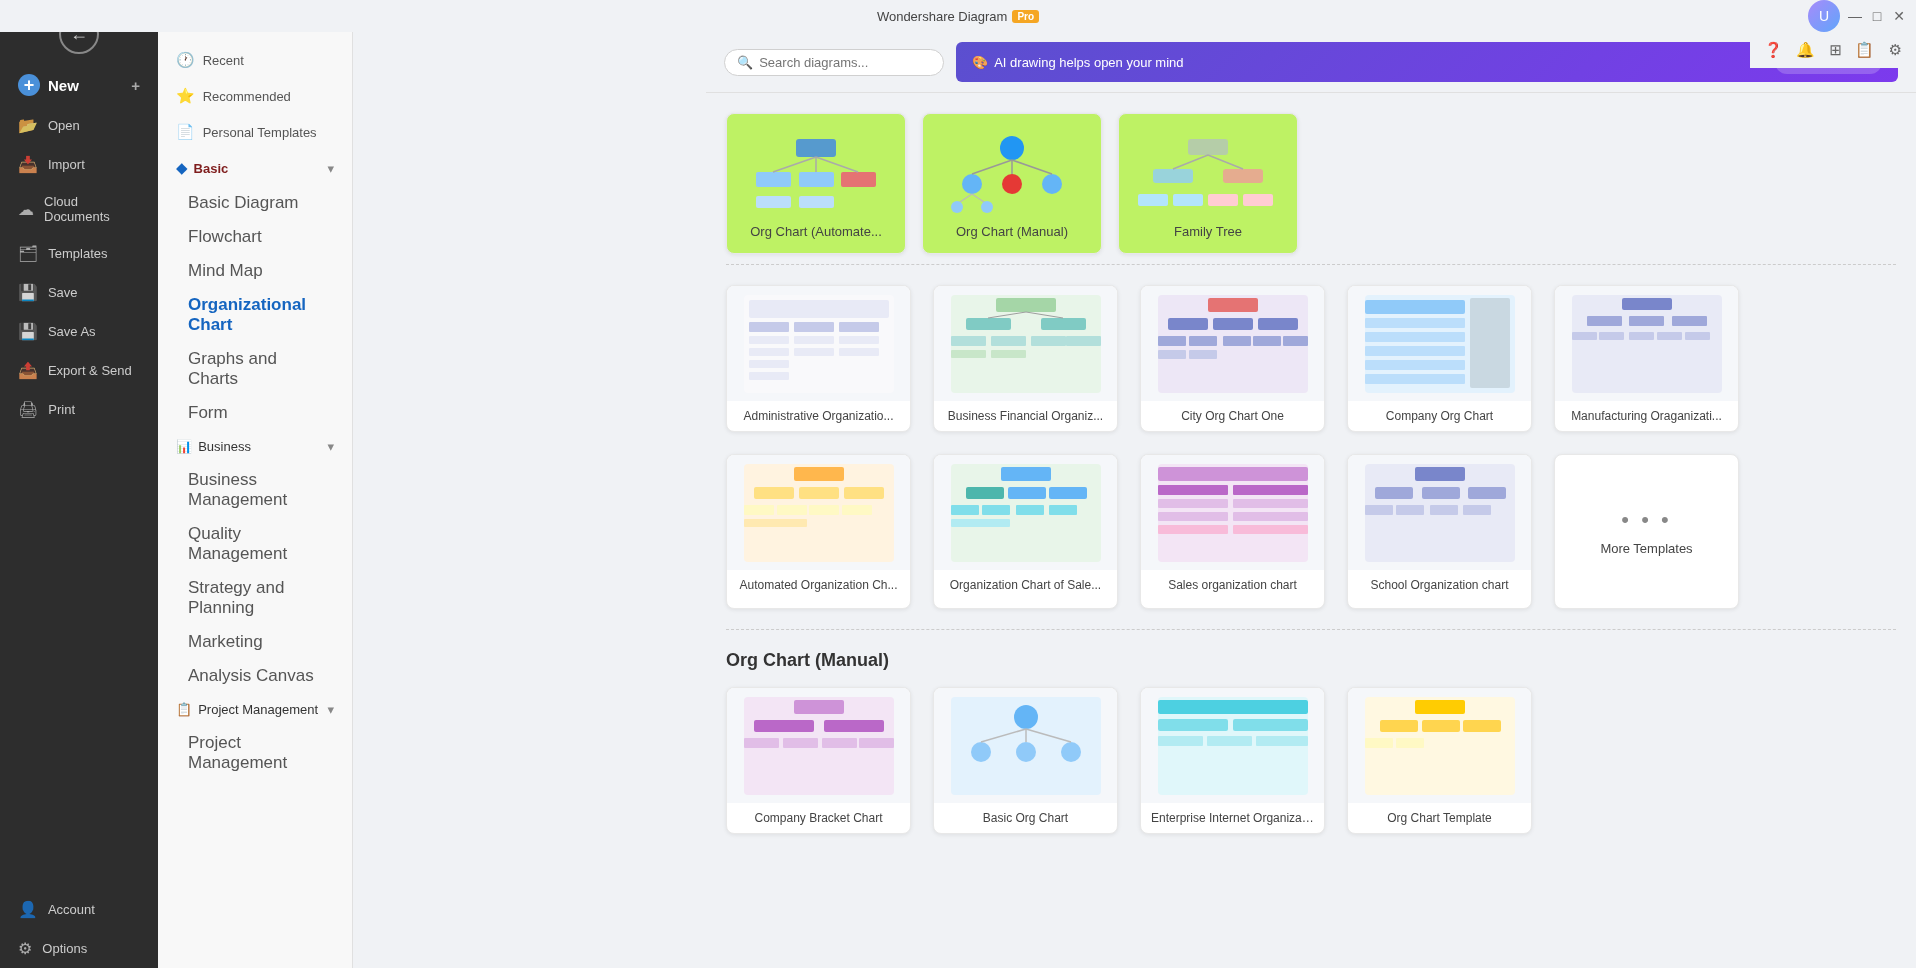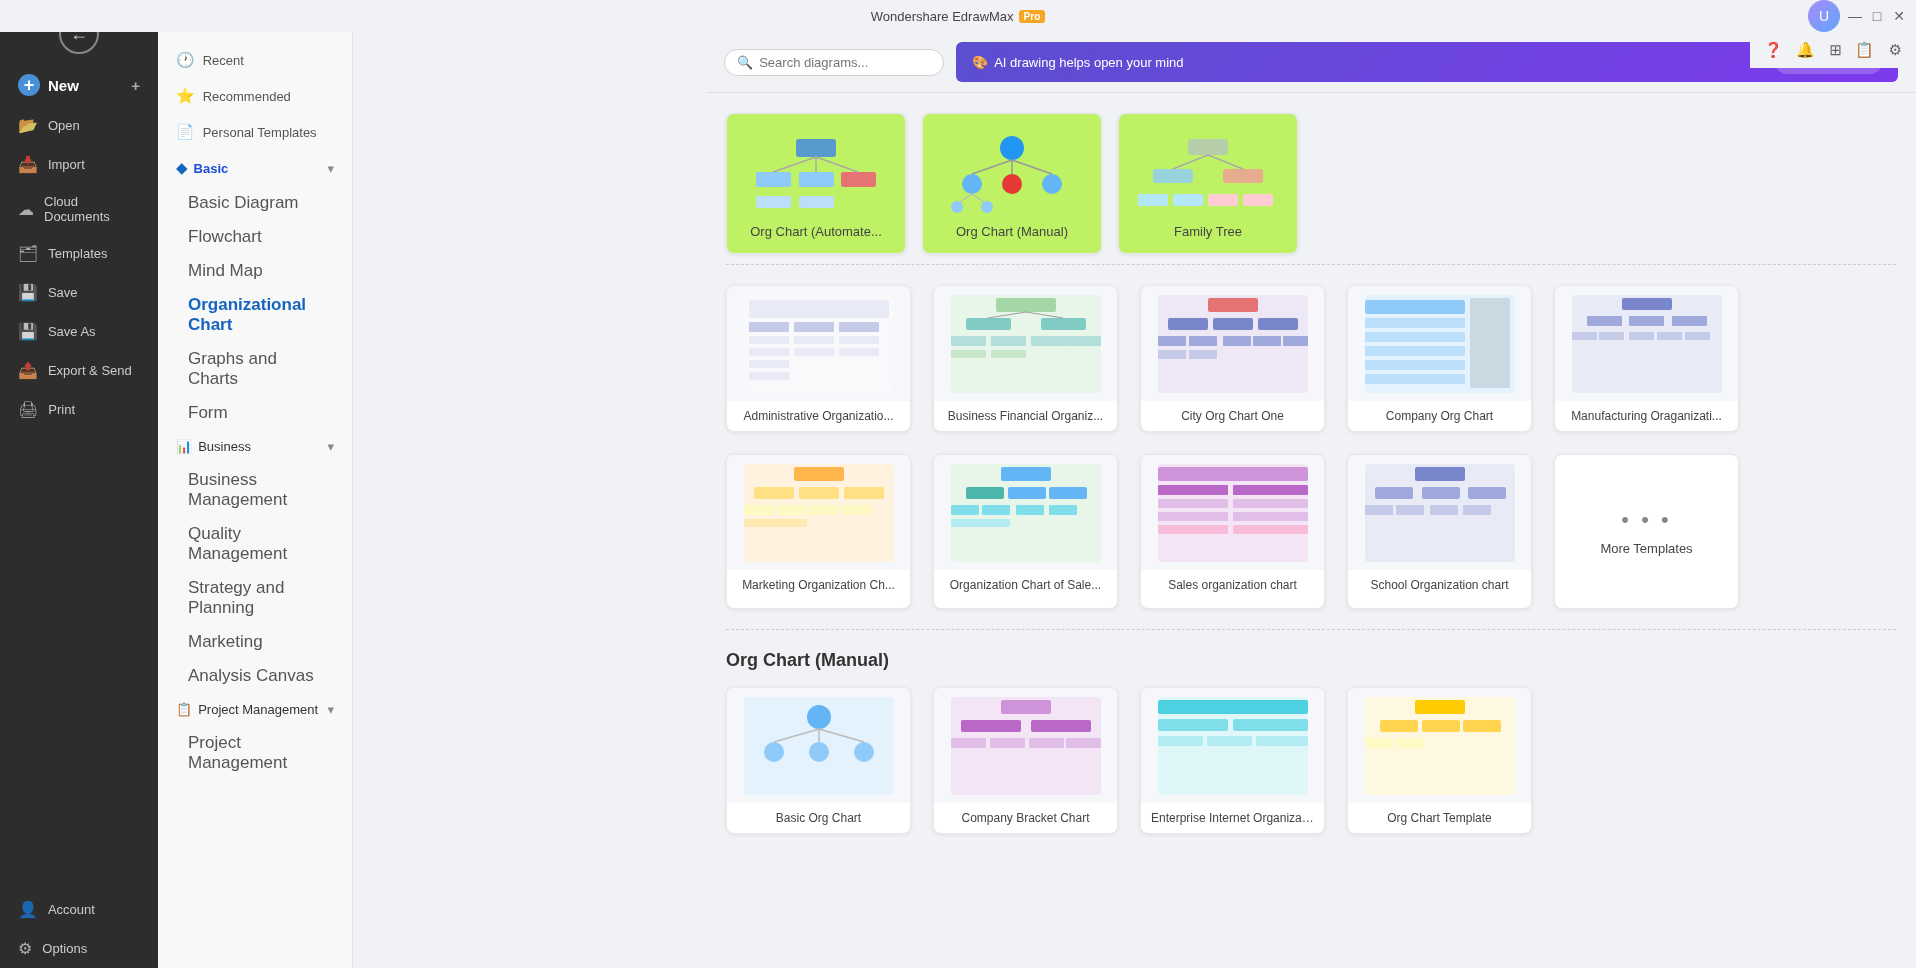--- a/index.html
+++ b/index.html
@@ -265,21 +265,21 @@
       border-radius: 50%;
       background: linear-gradient(135deg, #a78bfa, #60a5fa);
       display: flex; align-items: center; justify-content: center;
       font-size: 14px; color: #fff;
     }
   </style>
 </head>
 <body>
 
 <div class="title-bar">
-  <span>Wondershare EdrawMax</span>
+  <span>Wondershare Diagram</span>
   <span class="pro-badge">Pro</span>
   <div class="window-controls">
 
     <div class="user-avatar">U</div>
     <div class="win-btn">—</div>
     <div class="win-btn">□</div>
     <div class="win-btn">✕</div>
   </div>
 </div>
 
@@ -351,21 +351,21 @@
     <span>Recommended</span>
   </div>
   <div class="mid-nav-item">
     <span class="mid-icon">📄</span>
     <span>Personal Templates</span>
   </div>
 
   <div class="mid-nav-section">
     <span style="display:flex;align-items:center;gap:6px;">
       <span class="section-icon" style="color:#1565c0;">◆</span>
-      <span class="section-label" style="color:#1d4ed8;font-weight:600;">Basic</span>
+      <span class="section-label" style="color:#7f1d1d;font-weight:600;">Basic</span>
     </span>
     <span style="color:#888;">▾</span>
   </div>
   <div class="mid-nav-sub">
     <span>Basic Diagram</span>
   </div>
   <div class="mid-nav-sub">
     <span>Flowchart</span>
   </div>
   <div class="mid-nav-sub">
@@ -598,21 +598,21 @@
             <rect x="15" y="28" width="40" height="12" rx="2" fill="#ffe082"></rect>
             <rect x="60" y="28" width="40" height="12" rx="2" fill="#ffe082"></rect>
             <rect x="105" y="28" width="40" height="12" rx="2" fill="#ffe082"></rect>
             <rect x="5" y="46" width="30" height="10" rx="1" fill="#fff9c4"></rect>
             <rect x="38" y="46" width="30" height="10" rx="1" fill="#fff9c4"></rect>
             <rect x="70" y="46" width="30" height="10" rx="1" fill="#fff9c4"></rect>
             <rect x="103" y="46" width="30" height="10" rx="1" fill="#fff9c4"></rect>
             <rect x="5" y="60" width="63" height="8" rx="1" fill="#ffe082" opacity="0.5"></rect>
           </svg>
         </div>
-        <div class="card-name">Marketing Organization Ch...</div>
+        <div class="card-name">Automated Organization Ch...</div>
       </div>
 
       <div class="template-card">
         <div class="card-thumb">
           <svg width="160" height="108" viewBox="0 0 160 108">
             <rect x="5" y="5" width="150" height="98" rx="4" fill="#e8f5e9"></rect>
             <rect x="55" y="8" width="50" height="14" rx="2" fill="#64b5f6"></rect>
             <rect x="20" y="28" width="38" height="12" rx="2" fill="#4db6ac"></rect>
             <rect x="62" y="28" width="38" height="12" rx="2" fill="#64b5f6"></rect>
             <rect x="103" y="28" width="38" height="12" rx="2" fill="#64b5f6"></rect>
@@ -672,50 +672,50 @@
     </div>
 
     <hr class="section-divider">
 
     <div class="section-title">Org Chart (Manual)</div>
     <div class="template-grid">
 
       <div class="template-card">
         <div class="card-thumb">
           <svg width="160" height="108" viewBox="0 0 160 108">
+            <rect x="5" y="5" width="150" height="98" rx="4" fill="#f3e5f5"></rect>
+            <rect x="55" y="8" width="50" height="14" rx="2" fill="#ce93d8"></rect>
+            <rect x="15" y="28" width="60" height="12" rx="2" fill="#ba68c8"></rect>
+            <rect x="85" y="28" width="60" height="12" rx="2" fill="#ba68c8"></rect>
+            <rect x="5" y="46" width="35" height="10" rx="1" fill="#e1bee7"></rect>
+            <rect x="44" y="46" width="35" height="10" rx="1" fill="#e1bee7"></rect>
+            <rect x="83" y="46" width="35" height="10" rx="1" fill="#e1bee7"></rect>
+            <rect x="120" y="46" width="35" height="10" rx="1" fill="#e1bee7"></rect>
+          </svg>
+        </div>
+        <div class="card-name">Company Bracket Chart</div>
+      </div>
+      <div class="template-card">
+        <div class="card-thumb">
+          <svg width="160" height="108" viewBox="0 0 160 108">
             <rect x="5" y="5" width="150" height="98" rx="4" fill="#e3f2fd"></rect>
             <circle cx="80" cy="25" r="12" fill="#64b5f6"></circle>
             <circle cx="35" cy="60" r="10" fill="#90caf9"></circle>
             <circle cx="80" cy="60" r="10" fill="#90caf9"></circle>
             <circle cx="125" cy="60" r="10" fill="#90caf9"></circle>
             <line x1="80" y1="37" x2="35" y2="50" stroke="#bbb" stroke-width="1.5"></line>
             <line x1="80" y1="37" x2="80" y2="50" stroke="#bbb" stroke-width="1.5"></line>
             <line x1="80" y1="37" x2="125" y2="50" stroke="#bbb" stroke-width="1.5"></line>
           </svg>
         </div>
         <div class="card-name">Basic Org Chart</div>
       </div>
       <div class="template-card">
         <div class="card-thumb">
           <svg width="160" height="108" viewBox="0 0 160 108">
-            <rect x="5" y="5" width="150" height="98" rx="4" fill="#f3e5f5"></rect>
-            <rect x="55" y="8" width="50" height="14" rx="2" fill="#ce93d8"></rect>
-            <rect x="15" y="28" width="60" height="12" rx="2" fill="#ba68c8"></rect>
-            <rect x="85" y="28" width="60" height="12" rx="2" fill="#ba68c8"></rect>
-            <rect x="5" y="46" width="35" height="10" rx="1" fill="#e1bee7"></rect>
-            <rect x="44" y="46" width="35" height="10" rx="1" fill="#e1bee7"></rect>
-            <rect x="83" y="46" width="35" height="10" rx="1" fill="#e1bee7"></rect>
-            <rect x="120" y="46" width="35" height="10" rx="1" fill="#e1bee7"></rect>
-          </svg>
-        </div>
-        <div class="card-name">Company Bracket Chart</div>
-      </div>
-      <div class="template-card">
-        <div class="card-thumb">
-          <svg width="160" height="108" viewBox="0 0 160 108">
             <rect x="5" y="5" width="150" height="98" rx="4" fill="#e0f7fa"></rect>
             <rect x="5" y="8" width="150" height="14" rx="2" fill="#4dd0e1"></rect>
             <rect x="5" y="27" width="70" height="12" rx="2" fill="#80deea"></rect>
             <rect x="80" y="27" width="75" height="12" rx="2" fill="#80deea"></rect>
             <rect x="5" y="44" width="45" height="10" rx="1" fill="#b2ebf2"></rect>
             <rect x="54" y="44" width="45" height="10" rx="1" fill="#b2ebf2"></rect>
             <rect x="103" y="44" width="52" height="10" rx="1" fill="#b2ebf2"></rect>
           </svg>
         </div>
         <div class="card-name">Enterprise Internet Organization</div>

